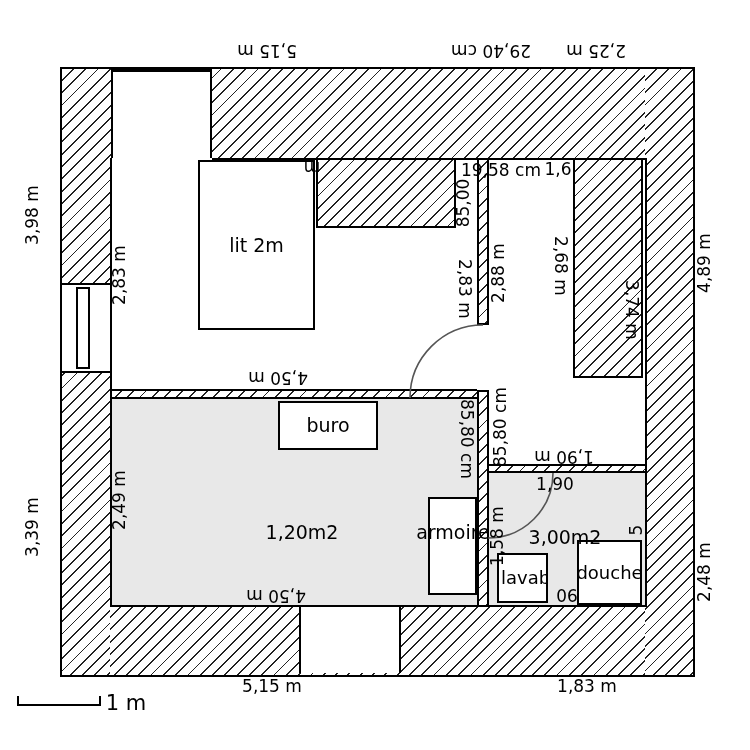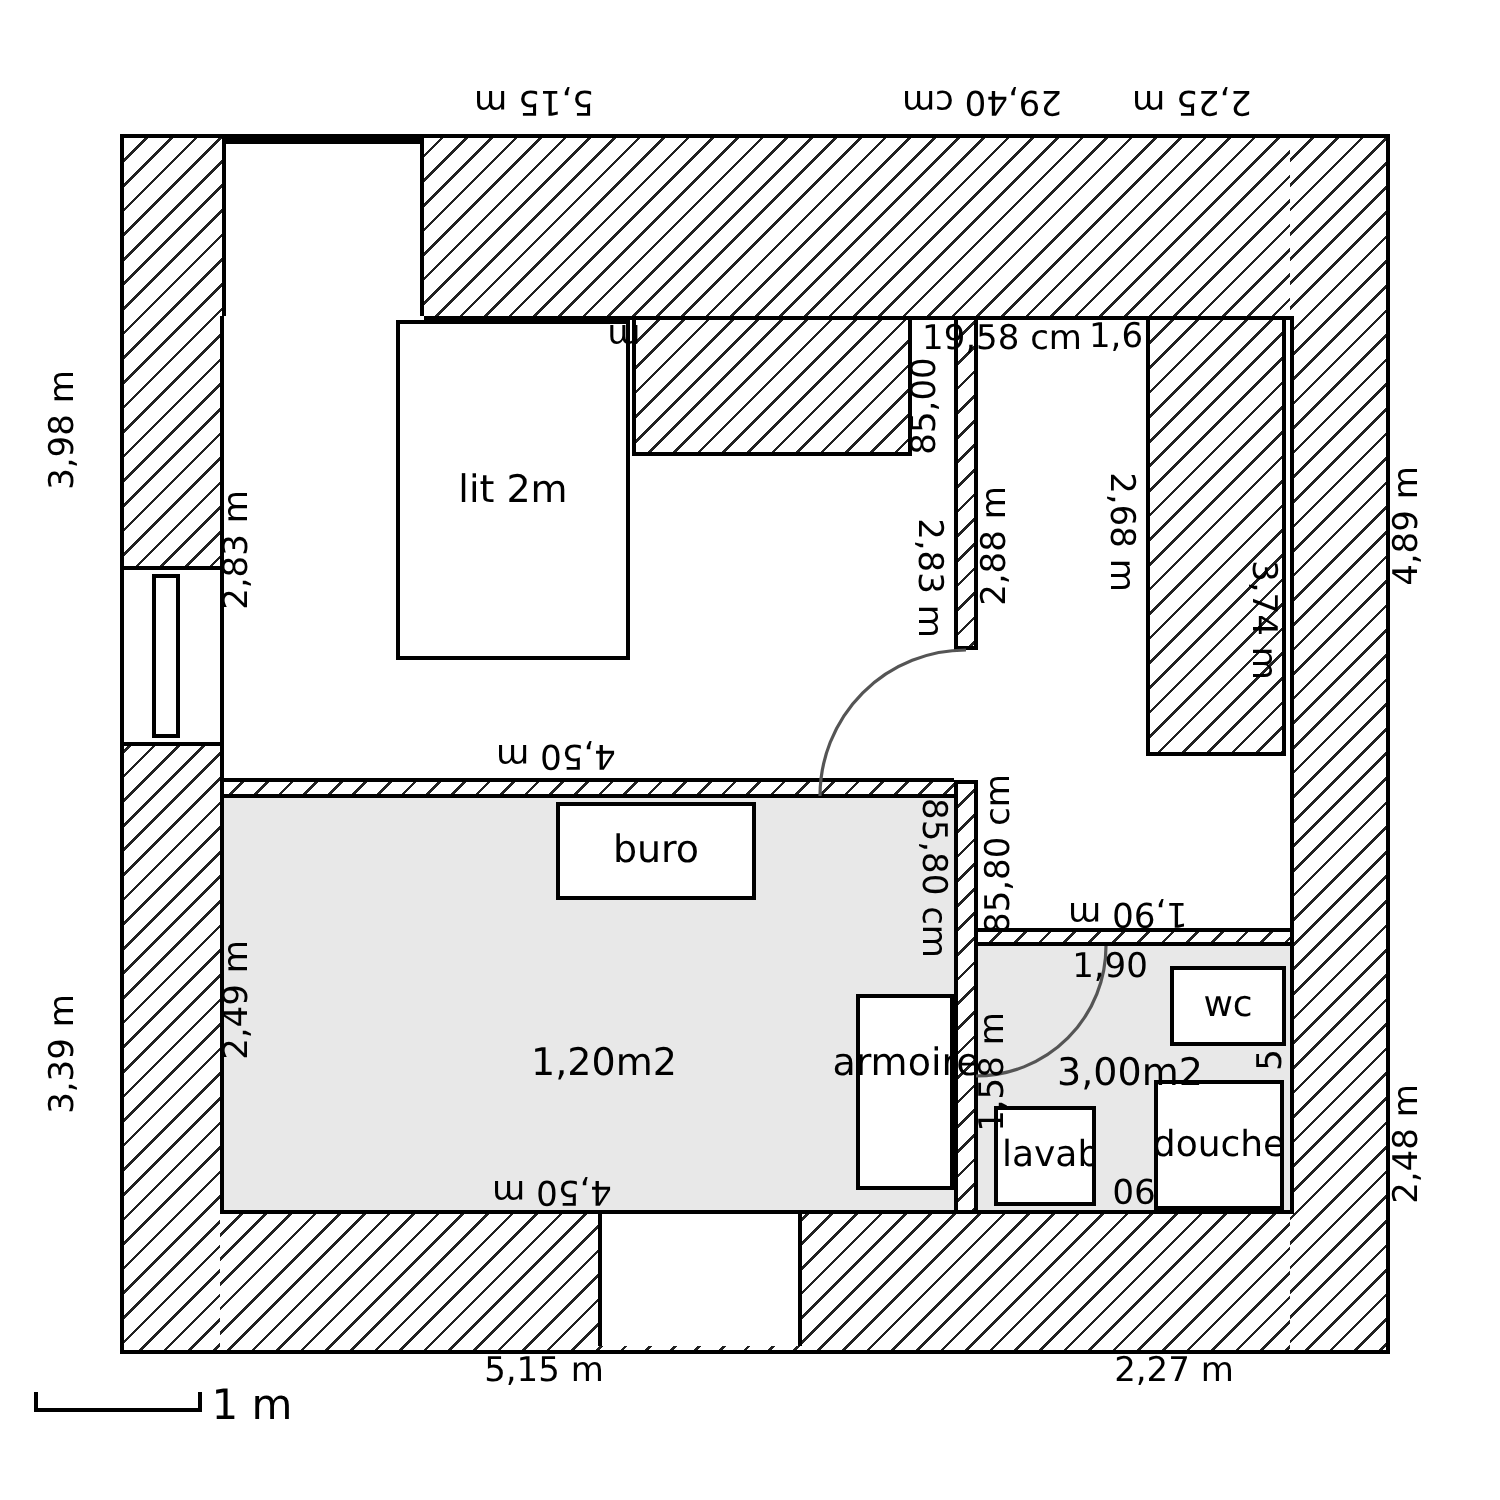--- a/index.html
+++ b/index.html
@@ -56,23 +56,20 @@
   </div>
   <div class="abs" style="left:299px;top:607px;width:102px;height:66px;background:#fff;border-left:2px solid #000;border-right:2px solid #000;box-sizing:border-box;z-index:8;"></div>
 
   <div class="furn" style="left:198px;top:160px;width:117px;height:170px;">
     <span>lit 2m</span>
   </div>
   <div class="furn" style="left:278px;top:401px;width:100px;height:49px;">
     <span>buro</span>
   </div>
   <div class="furn" style="left:428px;top:497px;width:49px;height:98px;"></div>
-  <div class="furn" style="left:585px;top:483px;width:58px;height:40px;font-size:18px;">
-    <span>wc</span>
-  </div>
   <div class="furn" style="left:497px;top:553px;width:51px;height:50px;overflow:hidden;font-size:18px;justify-content:flex-start;padding-left:2px;">
     <span>lavabo</span>
   </div>
   <div class="furn" style="left:577px;top:540px;width:65px;height:65px;font-size:18px;overflow:hidden;">
     <span>douche</span>
   </div>
 
   <svg class="doors" width="750" height="750">
     <path d="M 483 325 A 73 73 0 0 0 410 398" fill="none" stroke="#555" stroke-width="1.6"></path>
     <path d="M 553 473 A 65 65 0 0 1 488 538" fill="none" stroke="#555" stroke-width="1.6"></path>
@@ -82,21 +79,21 @@
   <div class="lbl r180" style="left:491px;top:50px;">29,40 cm</div>
   <div class="lbl r180" style="left:596px;top:50px;">2,25 m</div>
 
   <div class="lbl rup" style="left:32px;top:215px;">3,98 m</div>
   <div class="lbl rup" style="left:32px;top:527px;">3,39 m</div>
 
   <div class="lbl rup" style="left:704px;top:263px;">4,89 m</div>
   <div class="lbl rup" style="left:704px;top:572px;">2,48 m</div>
 
   <div class="lbl" style="left:272px;top:686px;">5,15 m</div>
-  <div class="lbl" style="left:587px;top:686px;">2,27 m</div>
+  <div class="lbl" style="left:587px;top:686px;">1,83 m</div>
 
   <div class="lbl rup" style="left:119px;top:275px;">2,83 m</div>
   <div class="lbl r180" style="left:278px;top:377px;">4,50 m</div>
   <div class="lbl r180" style="left:312px;top:167px;">m</div>
   <div class="lbl" style="left:501px;top:170px;">19,58 cm</div>
   <div class="lbl" style="left:558px;top:169px;">1,6</div>
   <div class="lbl rup" style="left:463px;top:203px;">85,00</div>
   <div class="lbl rdn" style="left:464px;top:289px;">2,83 m</div>
 
   <div class="lbl rup" style="left:498px;top:273px;">2,88 m</div>

